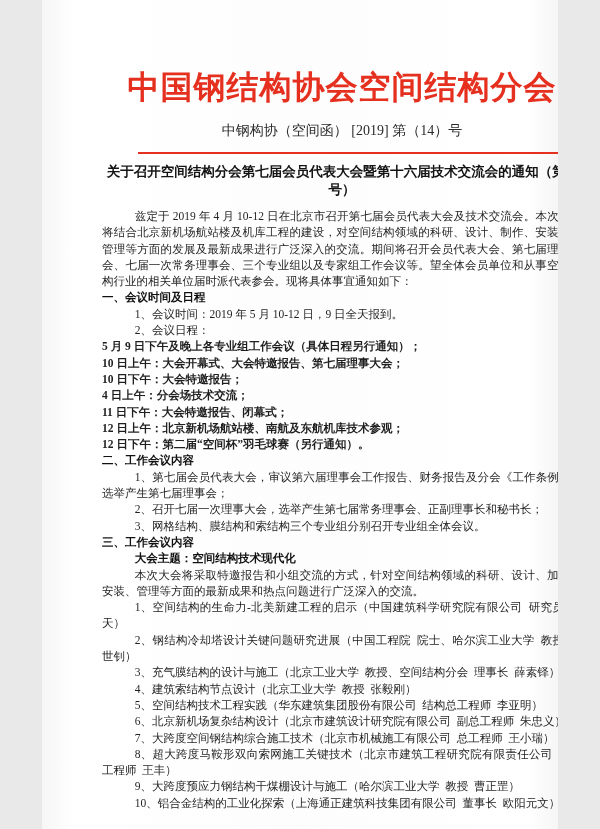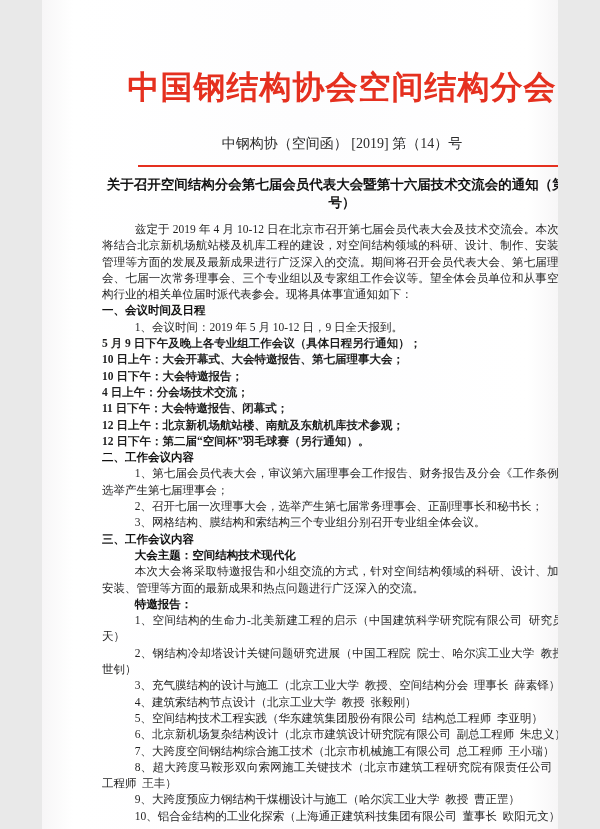--- a/index.html
+++ b/index.html
@@ -23,21 +23,21 @@
     margin-top: 68px;
     text-align: center;
     font-size: 32px;
     line-height: 38px;
     font-weight: bold;
     color: #e5301f;
     letter-spacing: 1px;
     white-space: nowrap;
   }
   .doc-number {
-    margin-top: 30px;
+    margin-top: 17px;
     text-align: center;
     font-size: 14px;
     line-height: 16px;
     color: #2a2a2a;
   }
   .red-rule {
     height: 2px;
     background: #e5301f;
     border: none;
   }
@@ -76,37 +76,37 @@
     <div class="red-rule rule-top"></div>
 
     <div class="subject">关于召开空间结构分会第七届会员代表大会暨第十六届技术交流会的通知（第 2 号）</div>
 
     <div class="bodytext">
 
       <p class="indent">兹定于 2019 年 4 月 10-12 日在北京市召开第七届会员代表大会及技术交流会。本次大会将结合北京新机场航站楼及机库工程的建设，对空间结构领域的科研、设计、制作、安装以及管理等方面的发展及最新成果进行广泛深入的交流。期间将召开会员代表大会、第七届理事大会、七届一次常务理事会、三个专业组以及专家组工作会议等。望全体会员单位和从事空间结构行业的相关单位届时派代表参会。现将具体事宜通知如下：</p>
 
       <div class="sec-title">一、会议时间及日程</div>
       <p class="indent">1、会议时间：2019 年 5 月 10-12 日，9 日全天报到。</p>
+      <p class="indent">2、会议日程：</p>
       <div class="sched">5 月 9 日下午及晚上各专业组工作会议（具体日程另行通知）；</div>
       <div class="sched">10 日上午：大会开幕式、大会特邀报告、第七届理事大会；</div>
       <div class="sched">10 日下午：大会特邀报告；</div>
       <div class="sched">4 日上午：分会场技术交流；</div>
       <div class="sched">11 日下午：大会特邀报告、闭幕式；</div>
       <div class="sched">12 日上午：北京新机场航站楼、南航及东航机库技术参观；</div>
       <div class="sched">12 日下午：第二届“空间杯”羽毛球赛（另行通知）。</div>
 
       <div class="sec-title">二、工作会议内容</div>
       <p class="indent">1、第七届会员代表大会，审议第六届理事会工作报告、财务报告及分会《工作条例》，选举产生第七届理事会；</p>
       <p class="indent">2、召开七届一次理事大会，选举产生第七届常务理事会、正副理事长和秘书长；</p>
       <p class="indent">3、网格结构、膜结构和索结构三个专业组分别召开专业组全体会议。</p>
 
       <div class="sec-title">三、工作会议内容</div>
       <p class="indent bold">大会主题：空间结构技术现代化</p>
       <p class="indent">本次大会将采取特邀报告和小组交流的方式，针对空间结构领域的科研、设计、加工、安装、管理等方面的最新成果和热点问题进行广泛深入的交流。</p>
-      <p class="indent bold">特邀报告：</p>
       <p class="indent">1、空间结构的生命力-北美新建工程的启示（中国建筑科学研究院有限公司  研究员  蓝天）</p>
       <p class="indent">2、钢结构冷却塔设计关键问题研究进展（中国工程院  院士、哈尔滨工业大学  教授  沈世钊）</p>
       <p class="indent">3、充气膜结构的设计与施工（北京工业大学  教授、空间结构分会  理事长  薛素铎）</p>
       <p class="indent">4、建筑索结构节点设计（北京工业大学  教授  张毅刚）</p>
       <p class="indent">5、空间结构技术工程实践（华东建筑集团股份有限公司  结构总工程师  李亚明）</p>
       <p class="indent">6、北京新机场复杂结构设计（北京市建筑设计研究院有限公司  副总工程师  朱忠义）</p>
       <p class="indent">7、大跨度空间钢结构综合施工技术（北京市机械施工有限公司  总工程师  王小瑞）</p>
       <p class="indent">8、超大跨度马鞍形双向索网施工关键技术（北京市建筑工程研究院有限责任公司  副总工程师  王丰）</p>
       <p class="indent">9、大跨度预应力钢结构干煤棚设计与施工（哈尔滨工业大学  教授  曹正罡）</p>
       <p class="indent">10、铝合金结构的工业化探索（上海通正建筑科技集团有限公司  董事长  欧阳元文）</p>

